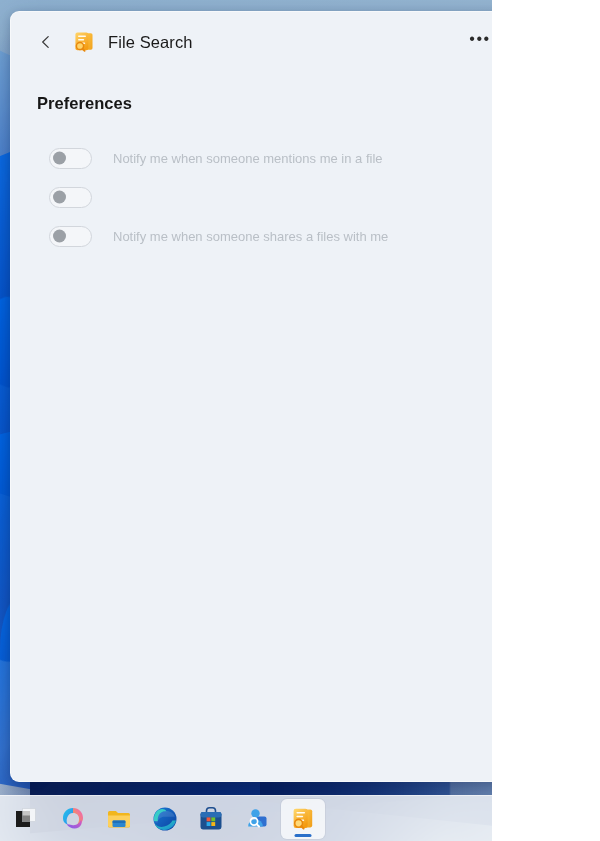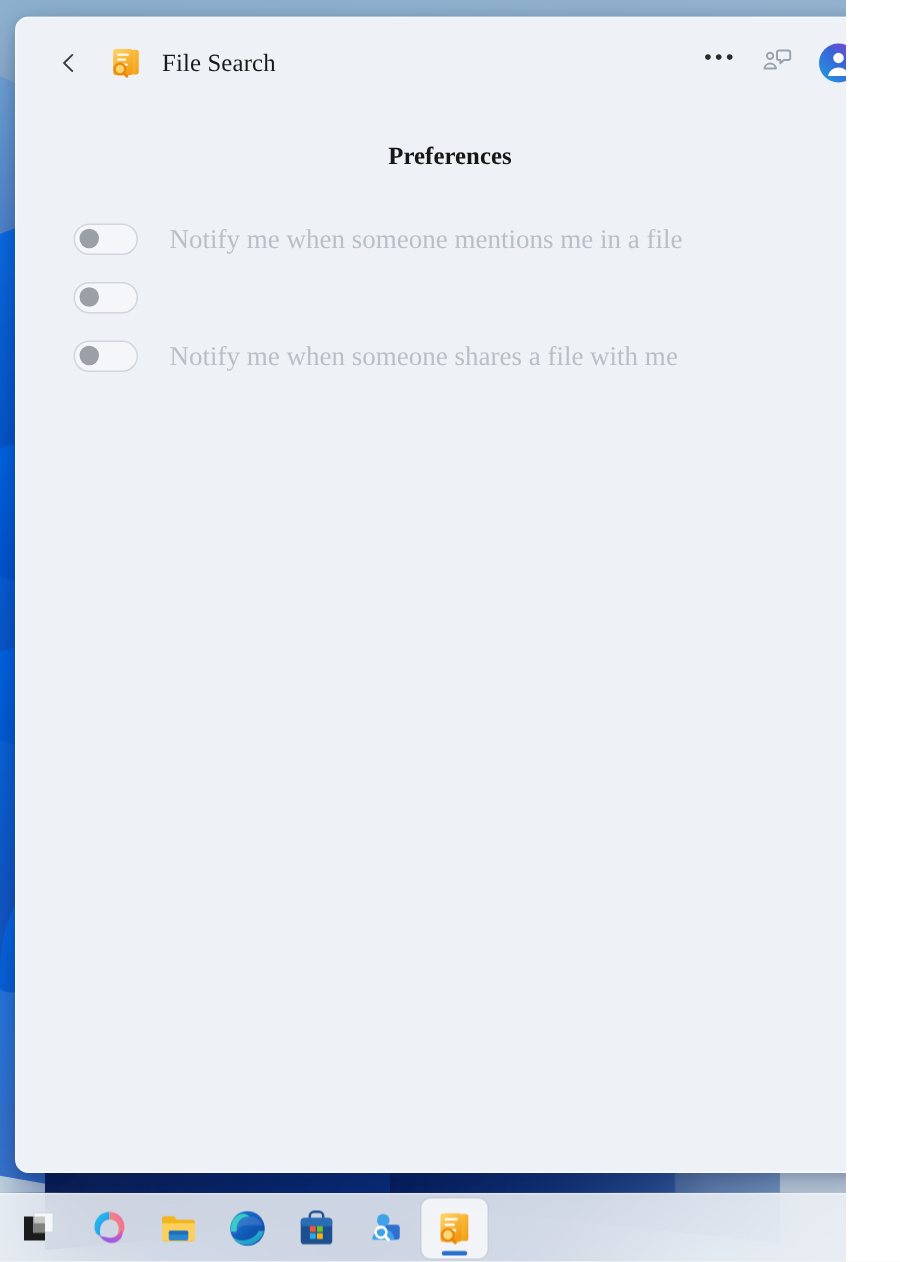--- a/index.html
+++ b/index.html
@@ -7,25 +7,24 @@
     padding: 0;
     width: 600px;
     height: 841px;
     overflow: hidden;
     font-family: "Liberation Sans", sans-serif;
   }
 
   
   #desktop {
     position: relative;
-    width: 564px;
+    width: 492px;
     height: 841px;
     background: linear-gradient(160deg, #7ba6cc 0%, #9db9d2 25%, #b9cde0 55%, #c3d3e2 100%);
     overflow: hidden;
-    font-family: Liberation Serif, serif;
   }
   
   #wallpaper {
     position: absolute;
     inset: 0;
     background:
       radial-gradient(ellipse 220px 520px at 6% 48%, rgba(0,92,220,0.95) 0%, rgba(0,70,190,0.55) 40%, rgba(0,60,170,0.0) 72%),
       radial-gradient(ellipse 300px 160px at 42% 97%, rgba(3,26,90,0.98) 0%, rgba(5,40,120,0.7) 45%, rgba(10,50,140,0.0) 80%),
       linear-gradient(170deg, #8fb2d1 0%, #a8c2d8 30%, #bdd0e0 60%, #c6d5e3 100%);
   }
@@ -107,21 +106,20 @@
   }
   #more-button { margin-right: 8px; letter-spacing: 1.6px; color: #2b2b2b; font-size: 16px; line-height: 8px; padding-bottom: 6px; }
   #feedback-button { margin-right: 10px; }
   #avatar-button { width: 32px; height: 32px; }
 
   
   #content {
     flex: 1 1 auto;
     padding: 22px 26px 0 26px;
     box-sizing: border-box;
-    text-align: center;
   }
   #page-title {
     font-size: 16.5px;
     font-weight: bold;
     color: #171717;
     margin: 0 0 26px 0;
     letter-spacing: .05px;
   }
 
   #preferences-list { display: flex; flex-direction: column; }
@@ -149,21 +147,21 @@
     left: 3px;
     top: 50%;
     transform: translateY(-50%);
     width: 13px;
     height: 13px;
     border-radius: 50%;
     background: #9ba0a6;
   }
   .pref-label {
     margin-left: 21px;
-    font-size: 18px;
+    font-size: 13px;
     color: #b9bfc6;
     white-space: nowrap;
   }
 
   
   #taskbar {
     position: absolute;
     left: 0;
     bottom: 0;
     width: 600px;
@@ -297,21 +295,21 @@
         <div class="pref-row">
           <div class="toggle">
             <div class="knob"></div>
           </div>
         </div>
 
         <div class="pref-row">
           <div class="toggle">
             <div class="knob"></div>
           </div>
-          <div class="pref-label">Notify me when someone shares a file with me</div>
+          <div class="pref-label">Notify me when someone shares a files with me</div>
         </div>
 
       </div>
     </div>
 
   </div>
 
   <div id="taskbar">
 
     <div class="tbar-item">

